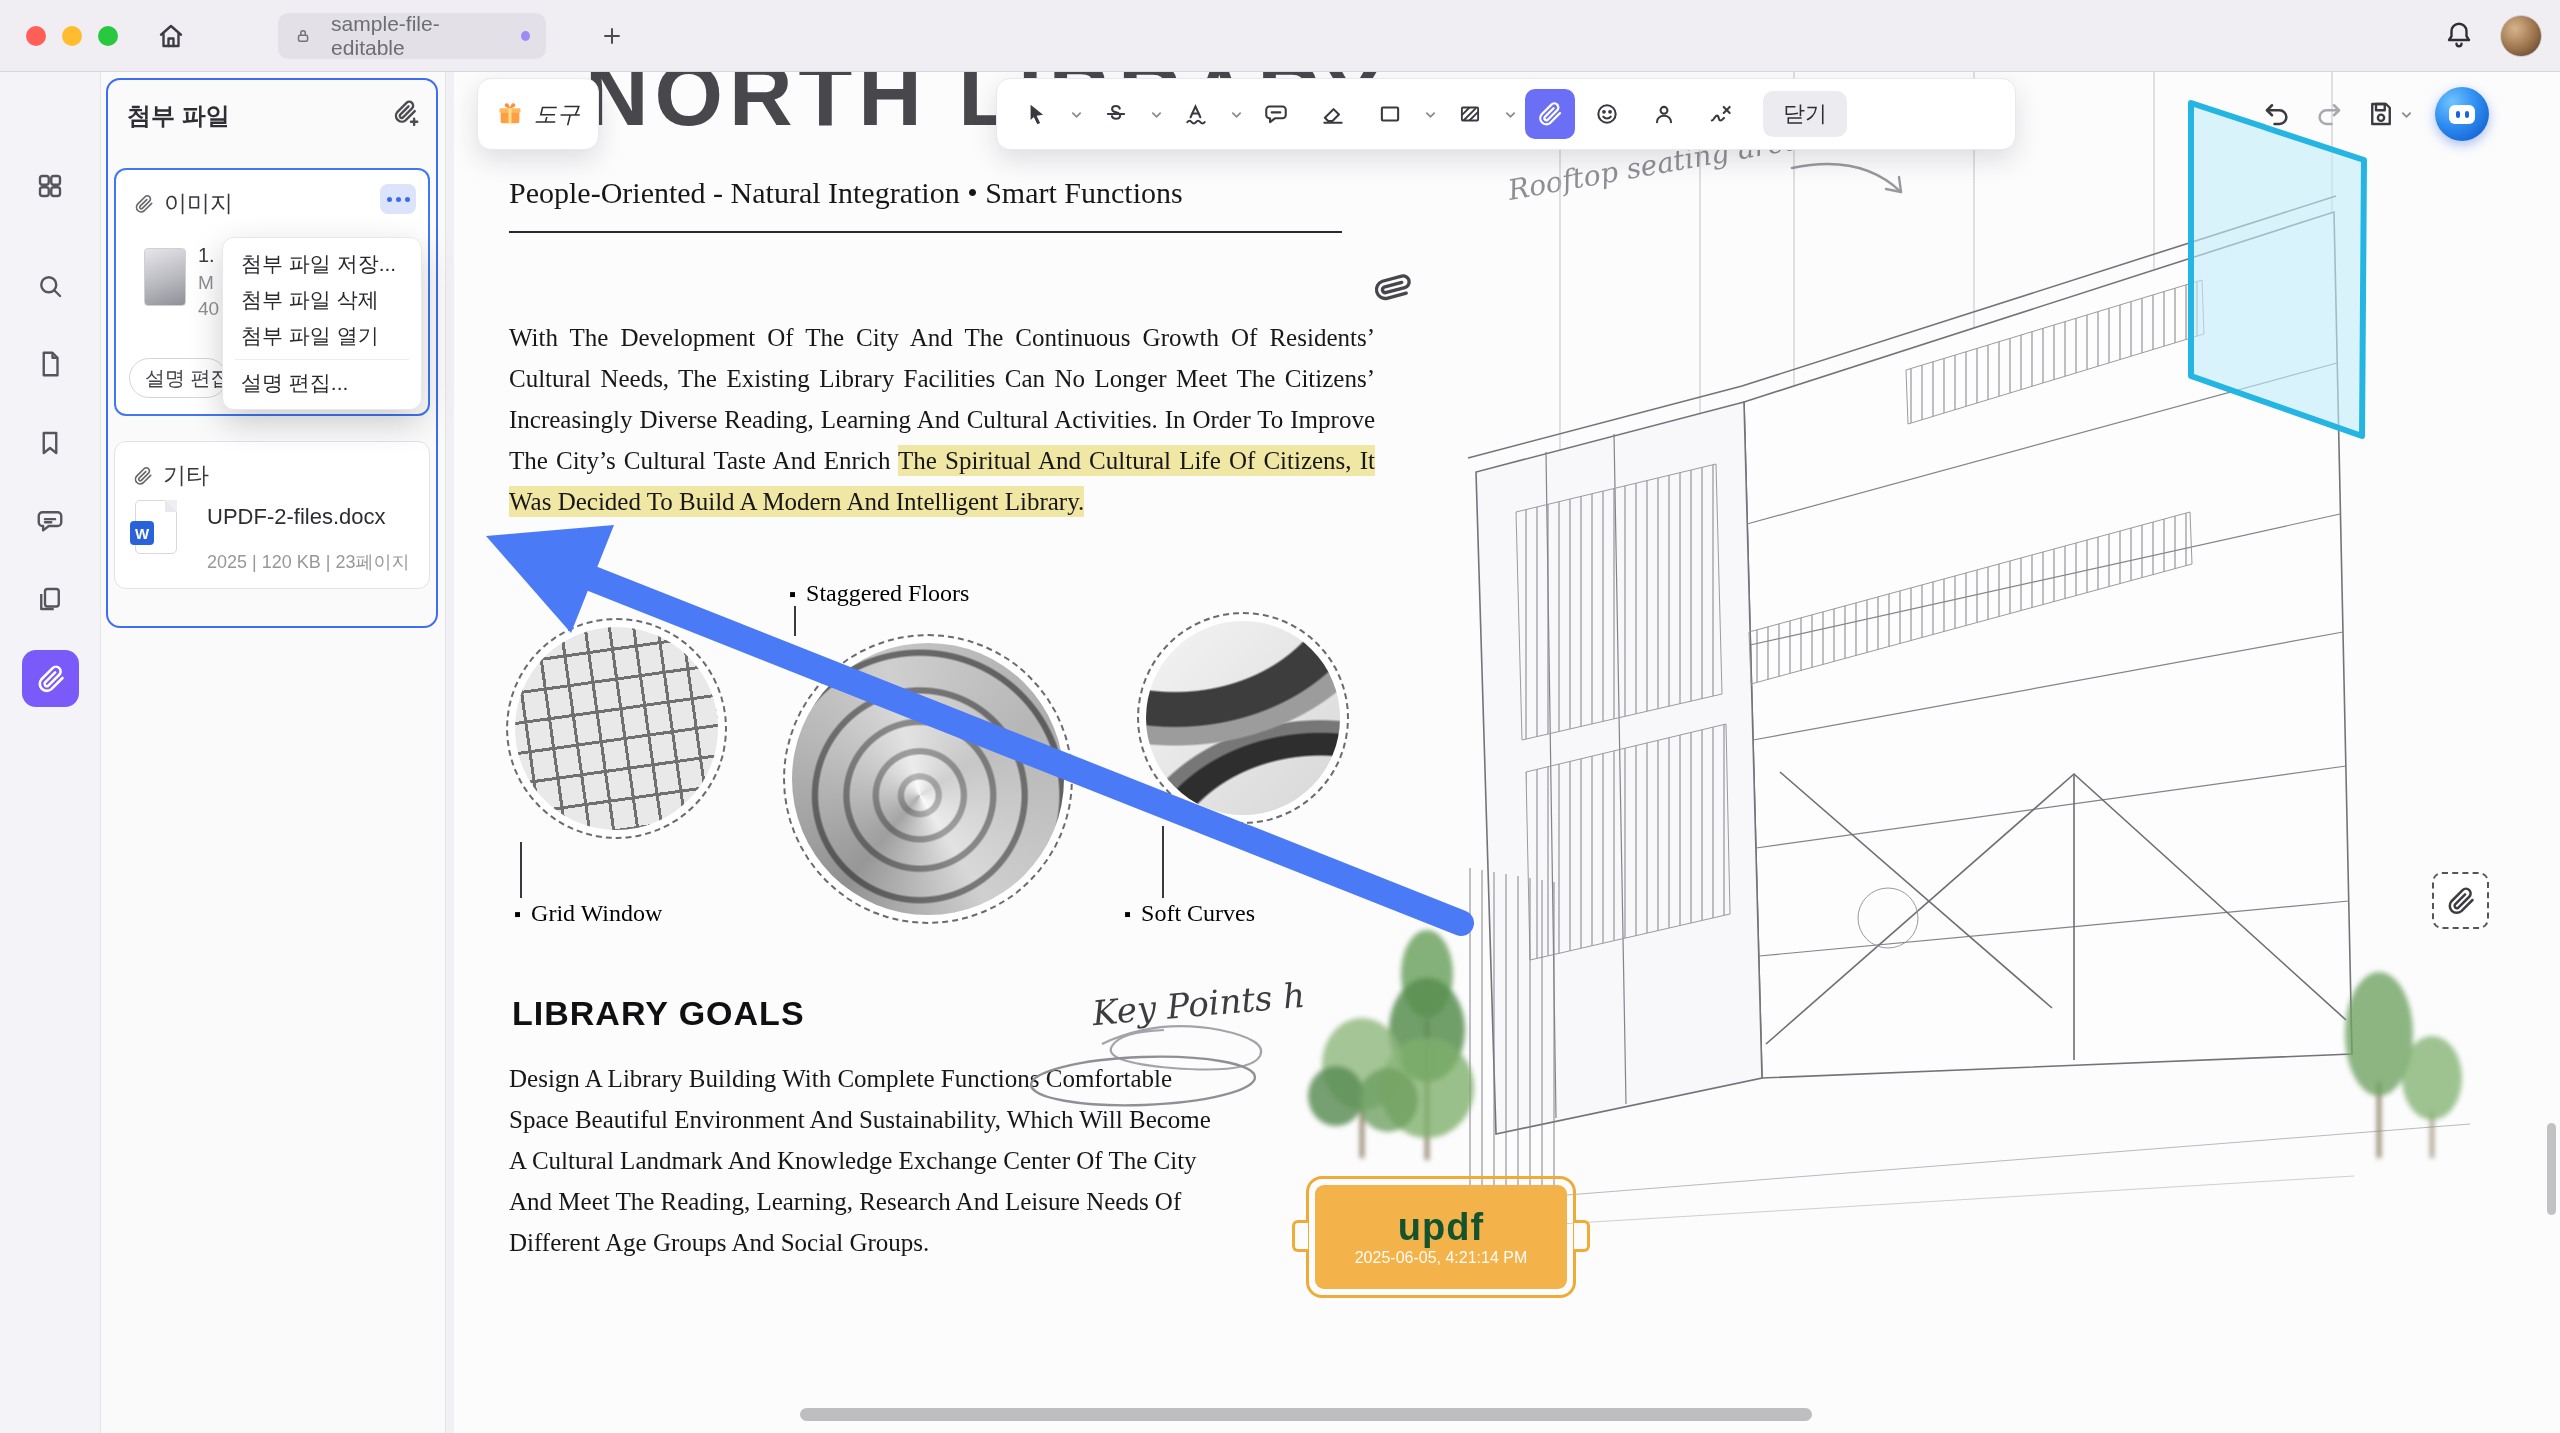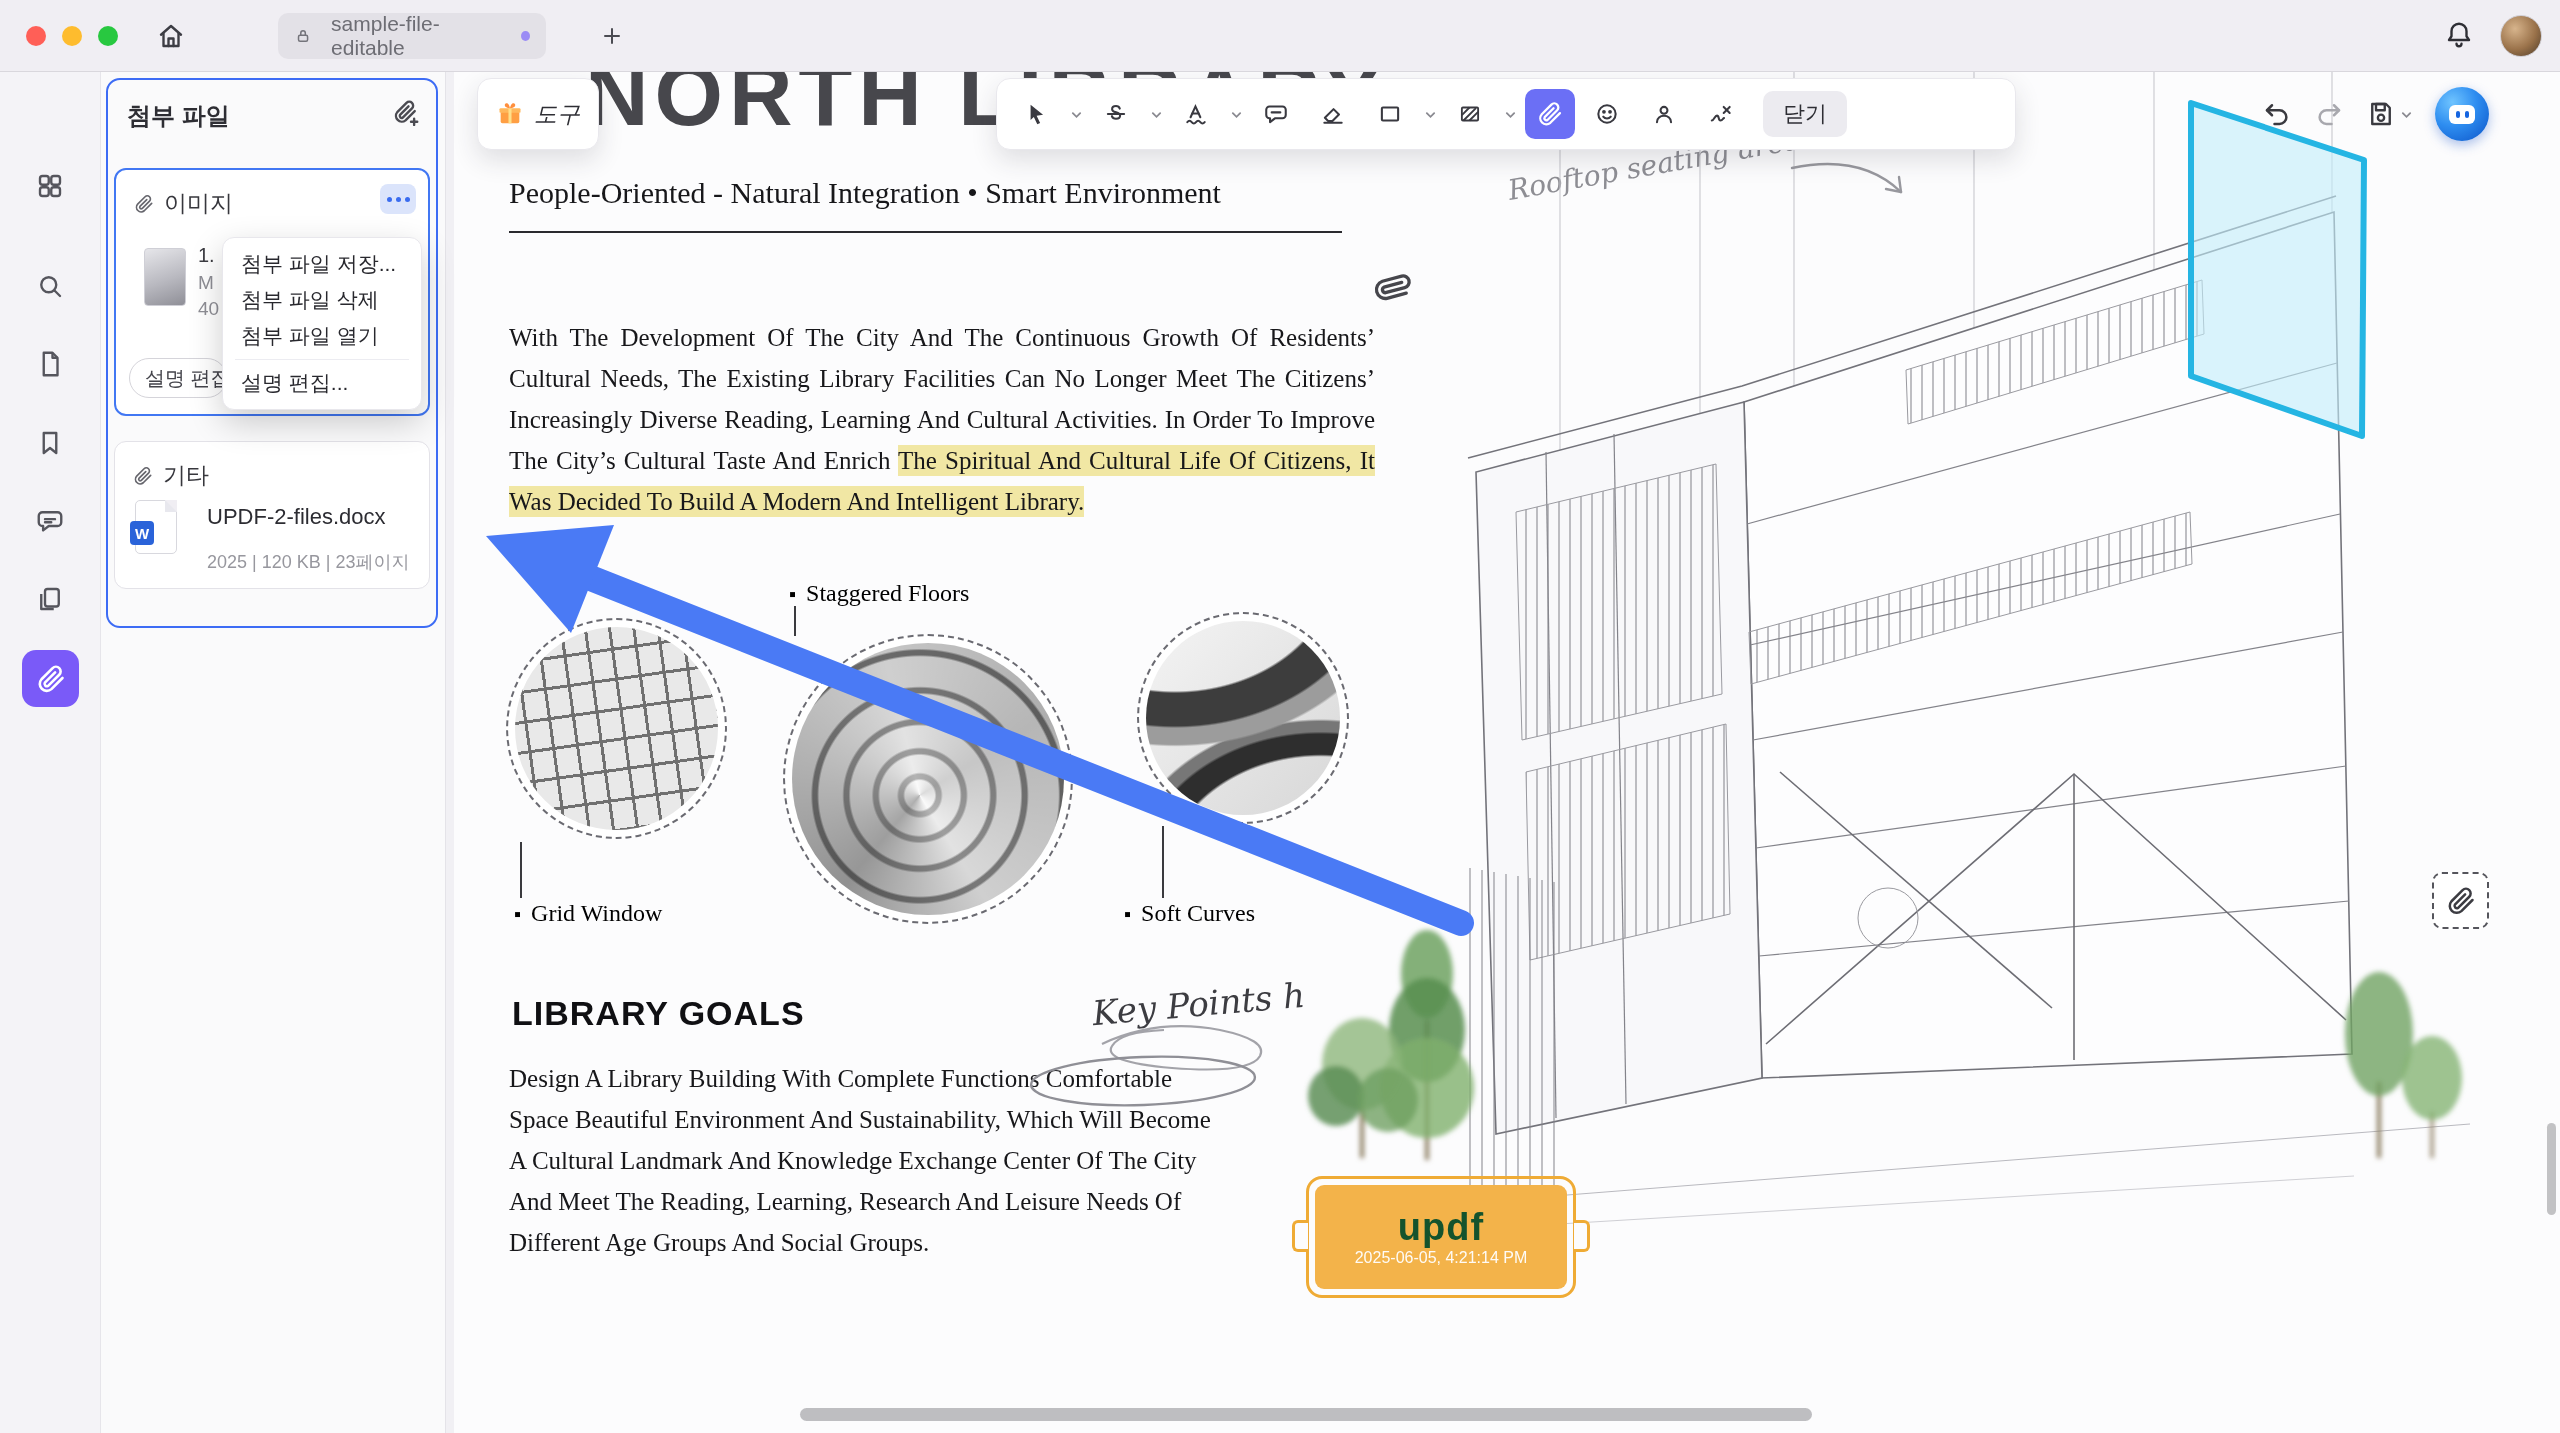--- a/index.html
+++ b/index.html
@@ -103,21 +103,21 @@
   
   #attach-slot { position:absolute; left:2432px; top:872px; width:57px; height:57px; border:2.5px dashed #55555c; border-radius:10px; background:rgba(255,255,255,.85); display:flex; align-items:center; justify-content:center; color:#3c3c42; z-index:7; cursor:pointer; }
   #hscroll { position:absolute; left:800px; top:1408px; width:1012px; height:13px; background:rgba(60,60,67,.32); border-radius:7px; z-index:65; }
   #vscroll { position:absolute; left:2547px; top:1123px; width:9px; height:92px; background:rgba(60,60,67,.30); border-radius:5px; z-index:65; }
 </style>
 </head>
 <body>
 
 <div id="page">
   <div id="doc-title" class="serif" style="font-family:'Liberation Sans',sans-serif;">NORTH LIBRARY</div>
-  <div id="doc-heading" class="serif">People-Oriented - Natural Integration • Smart Environment</div>
+  <div id="doc-heading" class="serif">People-Oriented - Natural Integration • Smart Functions</div>
   <div id="heading-rule"></div>
 
   <div id="para1" class="serif"><span>With The Development Of The City And The Continuous Growth Of Residents’ Cultural Needs, The Existing Library Facilities Can No Longer Meet The Citizens’ Increasingly Diverse Reading, Learning And Cultural Activities. In Order To Improve The City’s Cultural Taste And Enrich </span><mark>The Spiritual And Cultural Life Of Citizens, It Was Decided To Build A Modern And Intelligent Library.</mark></div>
 
   <span id="pgclip">
     <svg width="38" height="38" viewBox="0 0 24 24" fill="none" stroke="currentColor" stroke-width="2.1" stroke-linecap="round" stroke-linejoin="round">
         <path d="M21.2 11.2l-8.9 8.9a5.6 5.6 0 0 1-7.9-7.9l8.9-8.9a3.7 3.7 0 0 1 5.3 5.3l-8.9 8.9a1.9 1.9 0 0 1-2.6-2.6l8.2-8.2"></path>
       </svg>
   </span>
 

